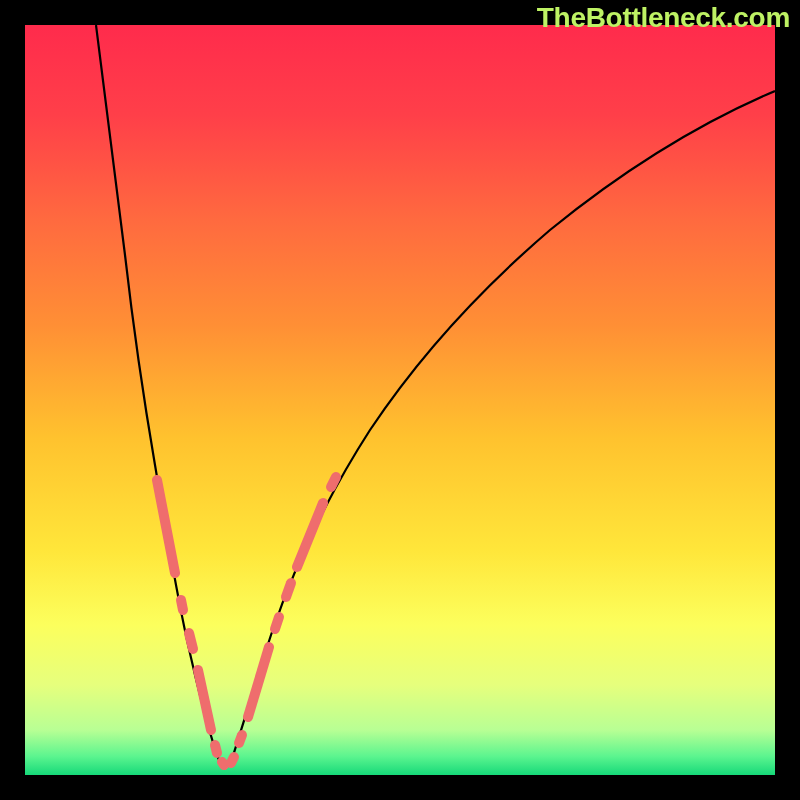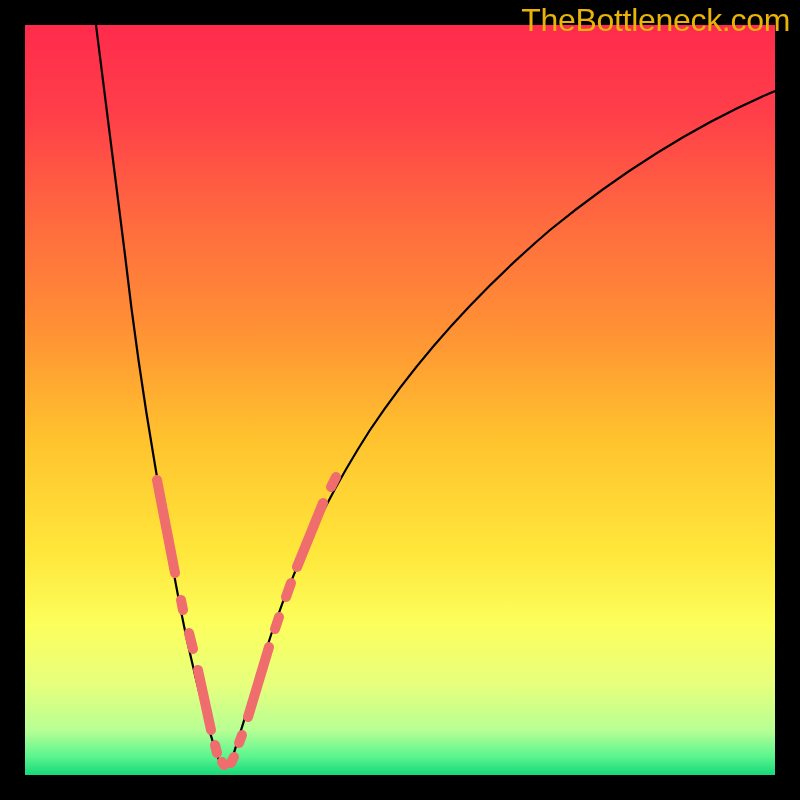--- a/index.html
+++ b/index.html
@@ -23,23 +23,23 @@
     left: 0;
     top: 0;
     width: 750px;
     height: 750px;
   }
   .watermark {
     position: absolute;
     top: 2px;
     right: 10px;
     font-family: Arial, Helvetica, sans-serif;
-    font-size: 32px;
-    font-weight: 400;
-    color: #eab308;
+    font-size: 28px;
+    font-weight: 700;
+    color: #bef264;
     letter-spacing: -0.3px;
     z-index: 10;
   }
   svg {
     display: block;
   }
 </style>
 </head>
 <body>
 

